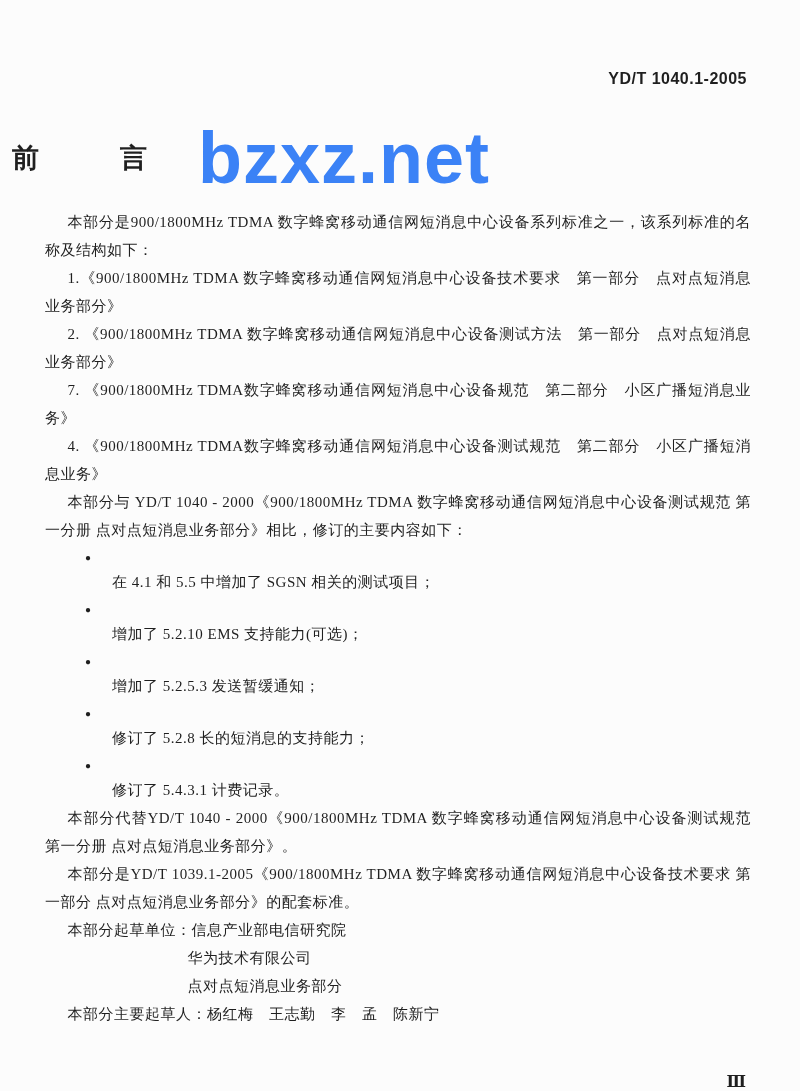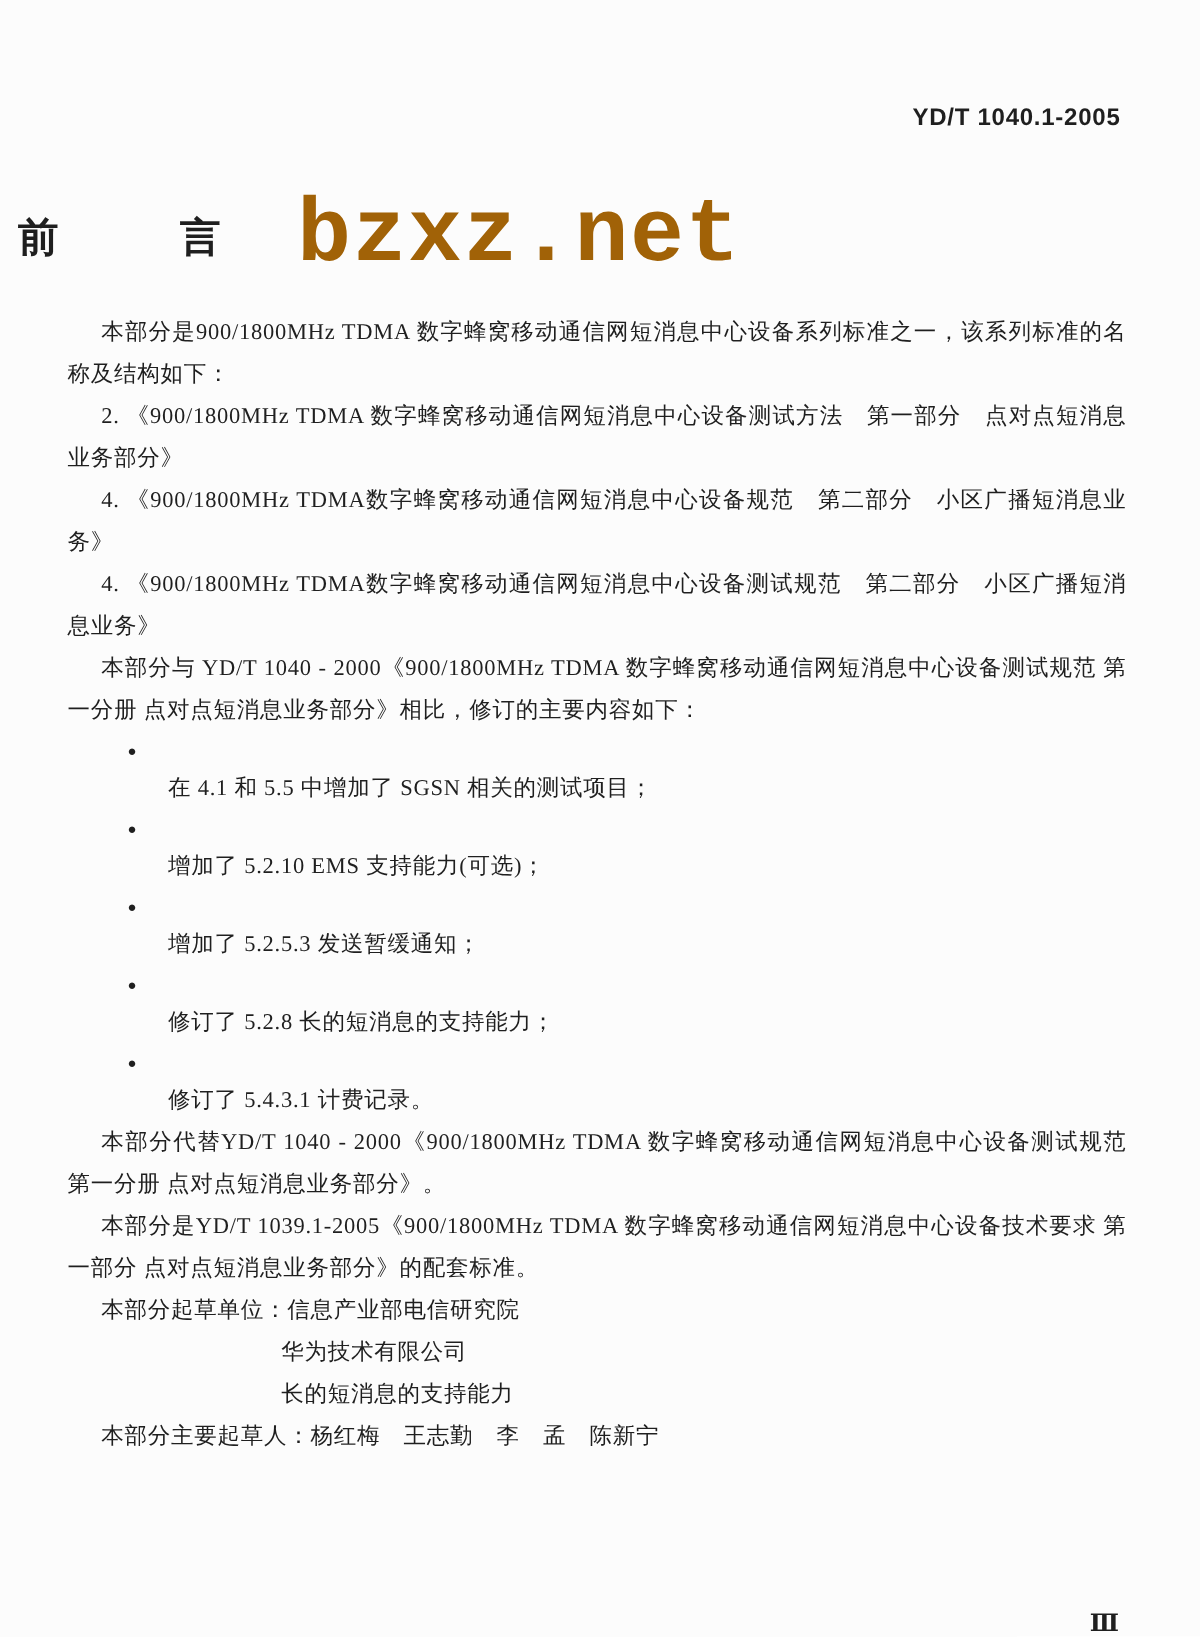--- a/index.html
+++ b/index.html
@@ -14,25 +14,25 @@
     background: #fcfcfc;
     overflow: hidden;
     font-family: "Liberation Serif", "DejaVu Serif", serif;
     color: #1f1f1f;
   }
   .watermark {
     position: absolute;
     left: 198px;
     top: 118px;
     z-index: 0;
-    font-family: Liberation Mono, monospace;
+    font-family: Liberation Sans, sans-serif;
     font-weight: 800;
-    font-size: 60px;
+    font-size: 72px;
     line-height: 80px;
-    color: #a16207;
+    color: #3b82f6;
     letter-spacing: 1px;
     user-select: none;
   }
   .doc-number {
     position: absolute;
     top: 70px;
     right: 53px;
     z-index: 1;
     font-family: "Liberation Sans", sans-serif;
     font-weight: 700;
@@ -92,22 +92,23 @@
   <div class="watermark">bzxz.net</div>
 
   <div class="doc-number">YD/T 1040.1-2005</div>
 
   <h1 class="title">前　　　言</h1>
 
   <div class="content">
 
     <p class="para indent">本部分是900/1800MHz TDMA 数字蜂窝移动通信网短消息中心设备系列标准之一，该系列标准的名称及结构如下：</p>
 
+    <p class="para indent">1.《900/1800MHz TDMA 数字蜂窝移动通信网短消息中心设备技术要求　第一部分　点对点短消息业务部分》</p>
     <p class="para indent">2. 《900/1800MHz TDMA 数字蜂窝移动通信网短消息中心设备测试方法　第一部分　点对点短消息业务部分》</p>
-    <p class="para indent">4. 《900/1800MHz TDMA数字蜂窝移动通信网短消息中心设备规范　第二部分　小区广播短消息业务》</p>
+    <p class="para indent">7. 《900/1800MHz TDMA数字蜂窝移动通信网短消息中心设备规范　第二部分　小区广播短消息业务》</p>
     <p class="para indent">4. 《900/1800MHz TDMA数字蜂窝移动通信网短消息中心设备测试规范　第二部分　小区广播短消息业务》</p>
 
     <p class="para indent">本部分与 YD/T 1040 - 2000《900/1800MHz TDMA 数字蜂窝移动通信网短消息中心设备测试规范 第一分册 点对点短消息业务部分》相比，修订的主要内容如下：</p>
 
     <div>
       <div class="bullet-row">
         <span class="bullet-dot">●</span>
         <span class="bullet-text">在 4.1 和 5.5 中增加了 SGSN 相关的测试项目；</span>
       </div>
       <div class="bullet-row">
@@ -129,21 +130,21 @@
     </div>
 
     <p class="para indent">本部分代替YD/T 1040 - 2000《900/1800MHz TDMA 数字蜂窝移动通信网短消息中心设备测试规范 第一分册 点对点短消息业务部分》。</p>
 
     <p class="para indent">本部分是YD/T 1039.1-2005《900/1800MHz TDMA 数字蜂窝移动通信网短消息中心设备技术要求 第一部分 点对点短消息业务部分》的配套标准。</p>
 
 
     <div>
       <p class="para indent"><span>本部分起草单位：</span><span>信息产业部电信研究院</span></p>
       <p class="para unit-cont">华为技术有限公司</p>
-      <p class="para unit-cont">长的短消息的支持能力</p>
+      <p class="para unit-cont">点对点短消息业务部分</p>
     </div>
 
     <p class="para indent"><span>本部分主要起草人：</span><span>杨红梅　王志勤　李　孟　陈新宁</span></p>
 
   </div>
 
   <div class="page-number">Ⅲ</div>
 
 </div>
 

